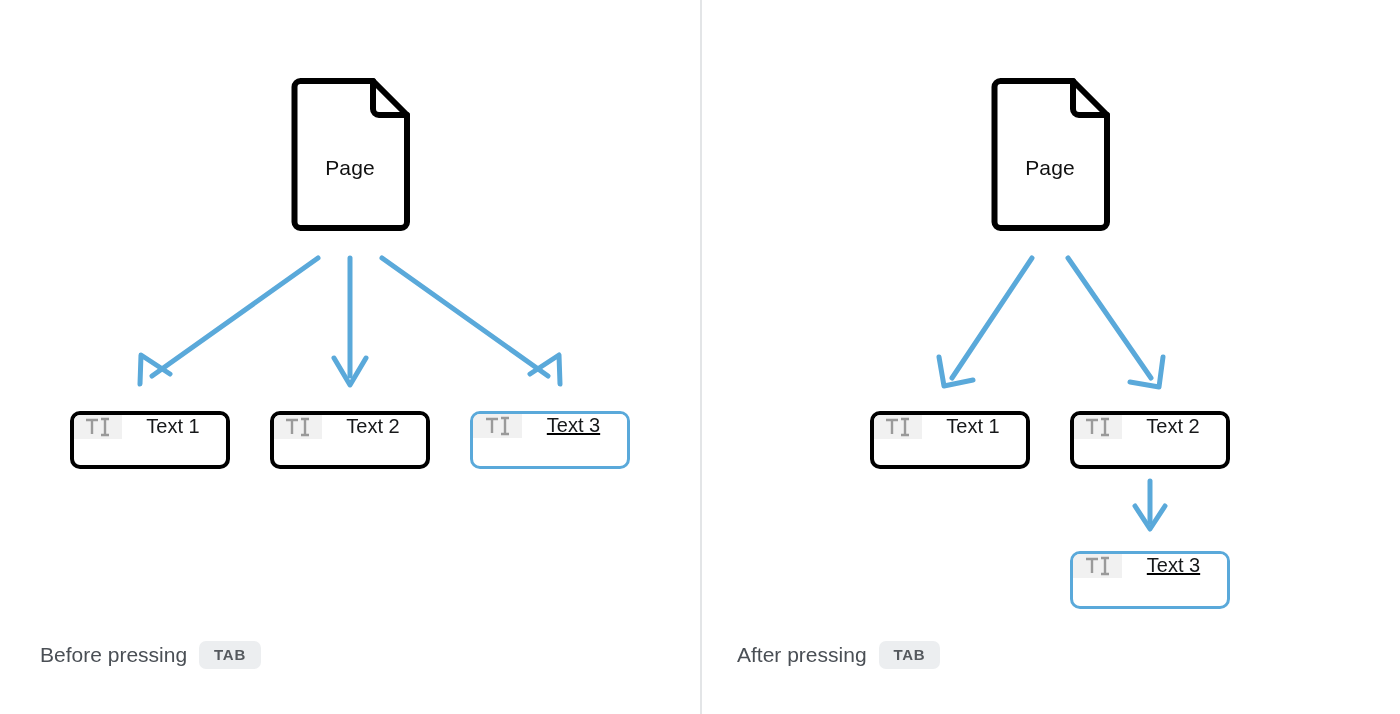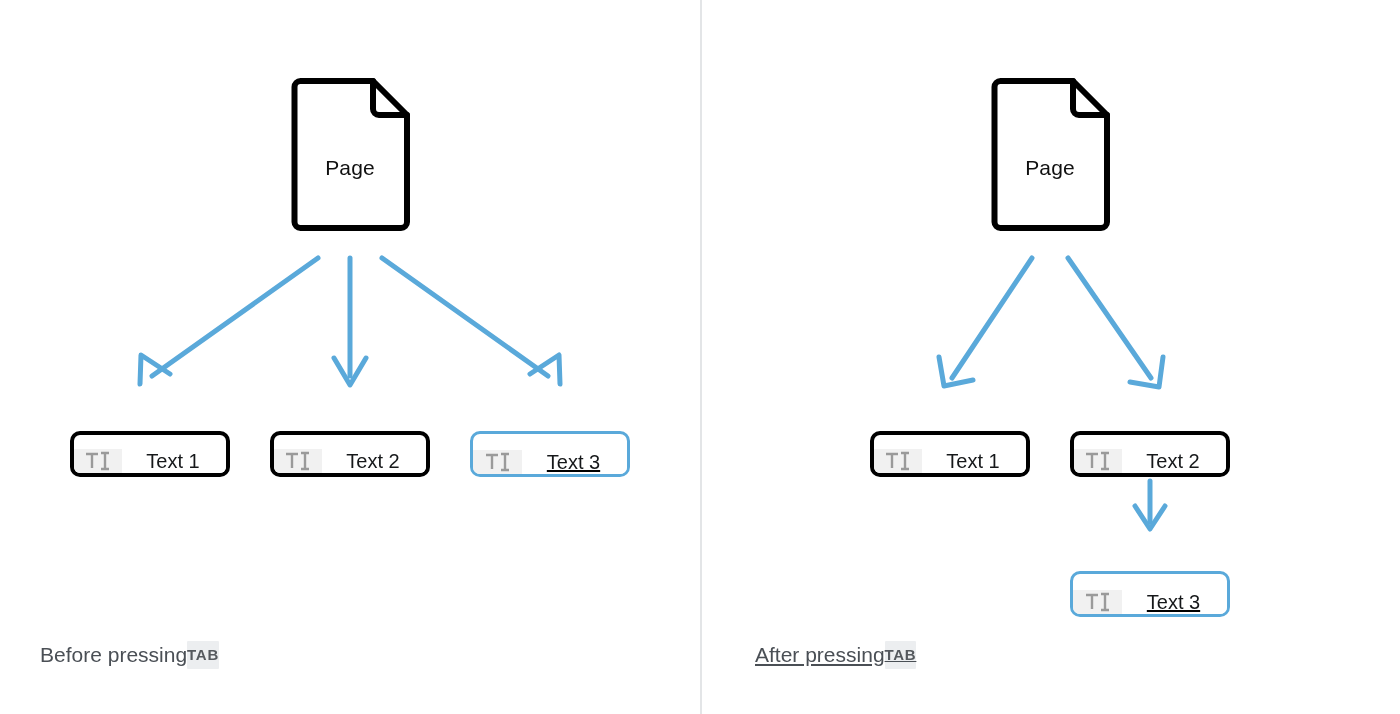--- a/index.html
+++ b/index.html
@@ -56,29 +56,28 @@
     font-size: 21px;
     color: #111111;
     letter-spacing: .1px;
     pointer-events: none;
   }
 
   
   .text-node {
     position: absolute;
     width: 160px;
-    height: 46px;
+    height: 58px;
     box-sizing: border-box;
     border: 4px solid #000000;
     border-radius: 10px;
     background: #ffffff;
     display: flex;
-    align-items: flex-end;
+    align-items: flex-start;
     overflow: hidden;
-    margin-top: 20px;
   }
   .text-node.selected {
     border-color: #5aa9da;
     border-width: 3px;
     text-decoration: underline;
   }
   .text-node .icon-cell {
     width: 48px;
     flex: 0 0 48px;
     background: #f1f1f1;
@@ -107,29 +106,30 @@
     width: 100%;
     height: 714px;
     pointer-events: none;
   }
 
   
   .caption {
     position: absolute;
     display: flex;
     align-items: center;
+    gap: 12px;
     font-size: 21px;
     color: #4a4f55;
     white-space: nowrap;
   }
   .kbd {
     background: #eceef0;
     color: #55595e;
-    border-radius: 1px;
-    padding: 6px 0 7px;
+    border-radius: 7px;
+    padding: 6px 15px 7px;
     font-size: 15px;
     font-weight: bold;
     letter-spacing: .7px;
     line-height: 1;
   }
 </style>
 </head>
 <body>
 
 <div id="canvas">
@@ -286,20 +286,20 @@
             <line x1="8" y1="5" x2="8" y2="19"></line>
             <line x1="17" y1="4" x2="25" y2="4"></line>
             <line x1="21" y1="4" x2="21" y2="20"></line>
             <line x1="17" y1="20" x2="25" y2="20"></line>
           </g>
         </svg>
       </div>
       <div class="label-cell">Text 3</div>
     </div>
 
-    <div class="caption" style="left:53px; top:641px;text-decoration:underline;">
+    <div class="caption" style="left:35px; top:641px;">
       <span>After pressing</span>
       <span class="kbd">TAB</span>
     </div>
 
   </div>
 
 </div>
 
 </body></html>

